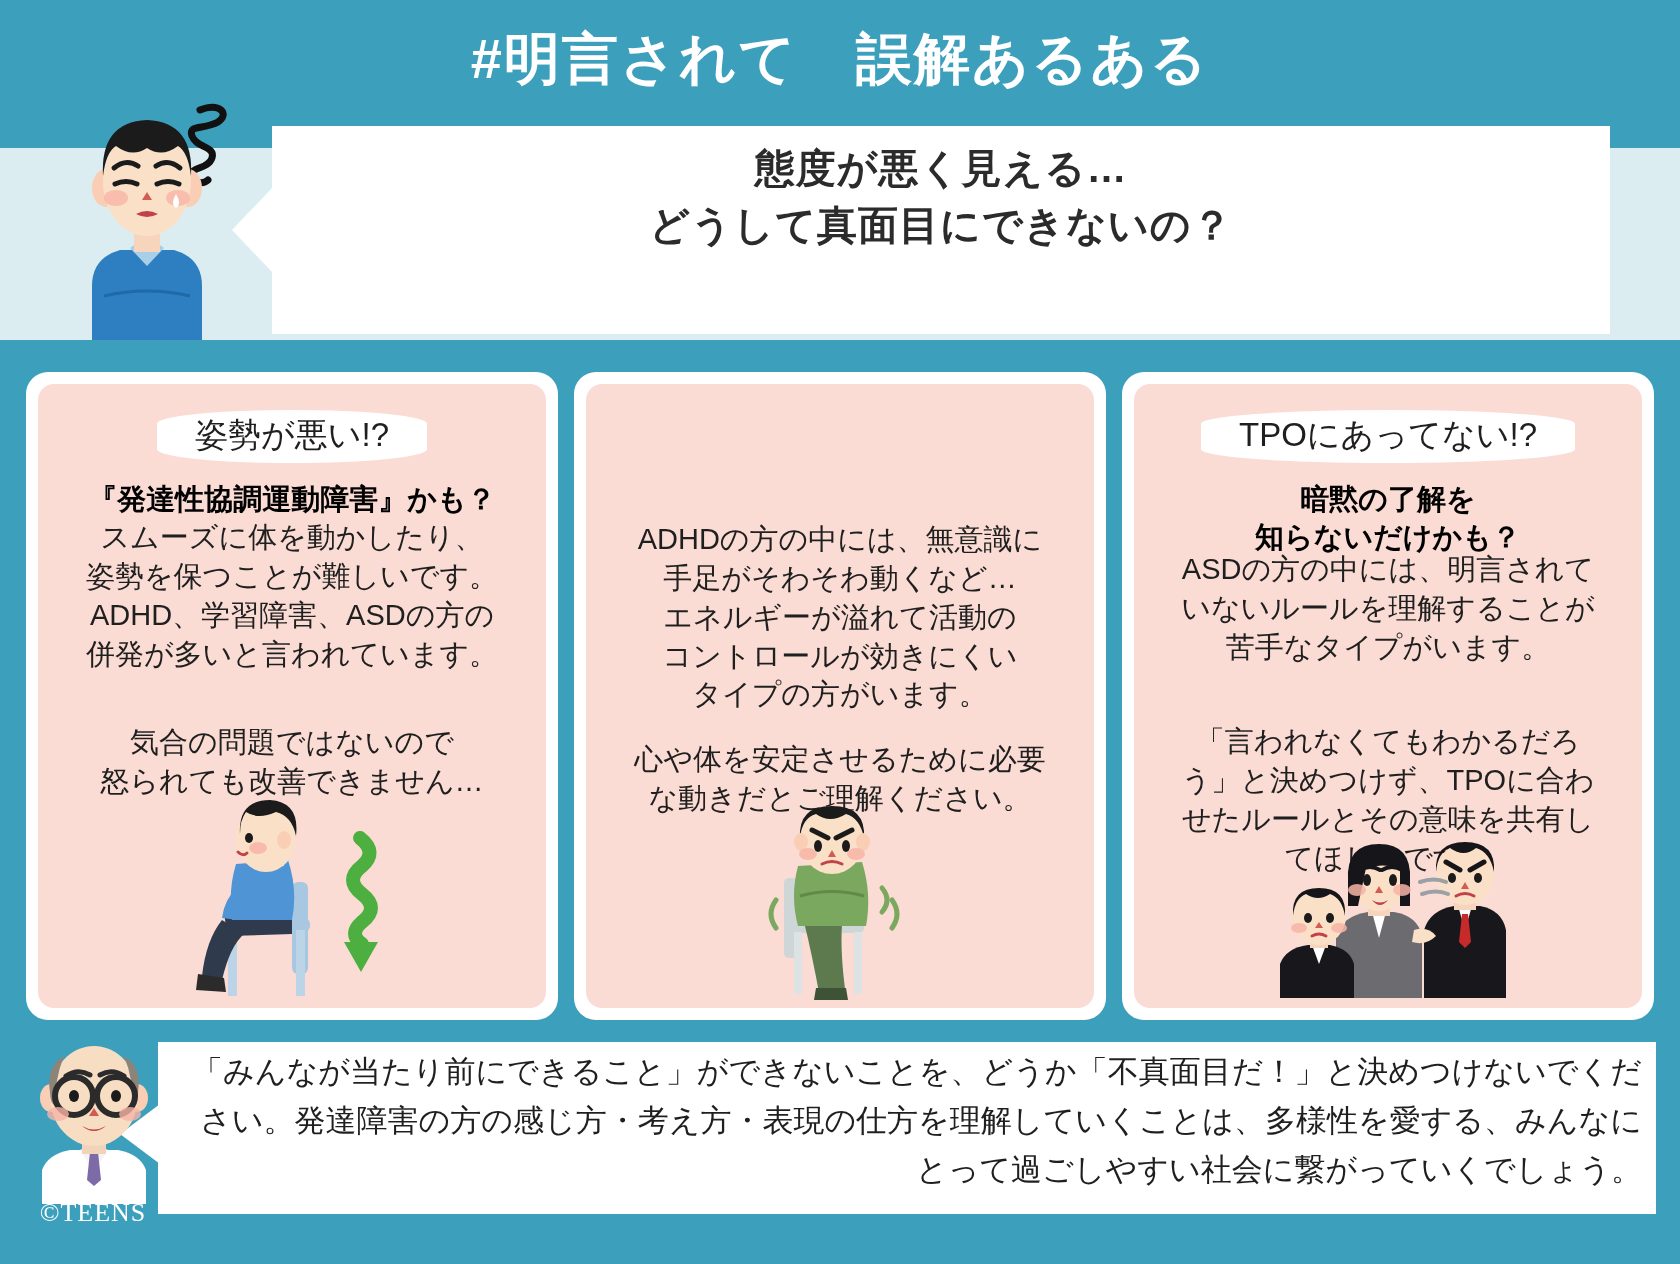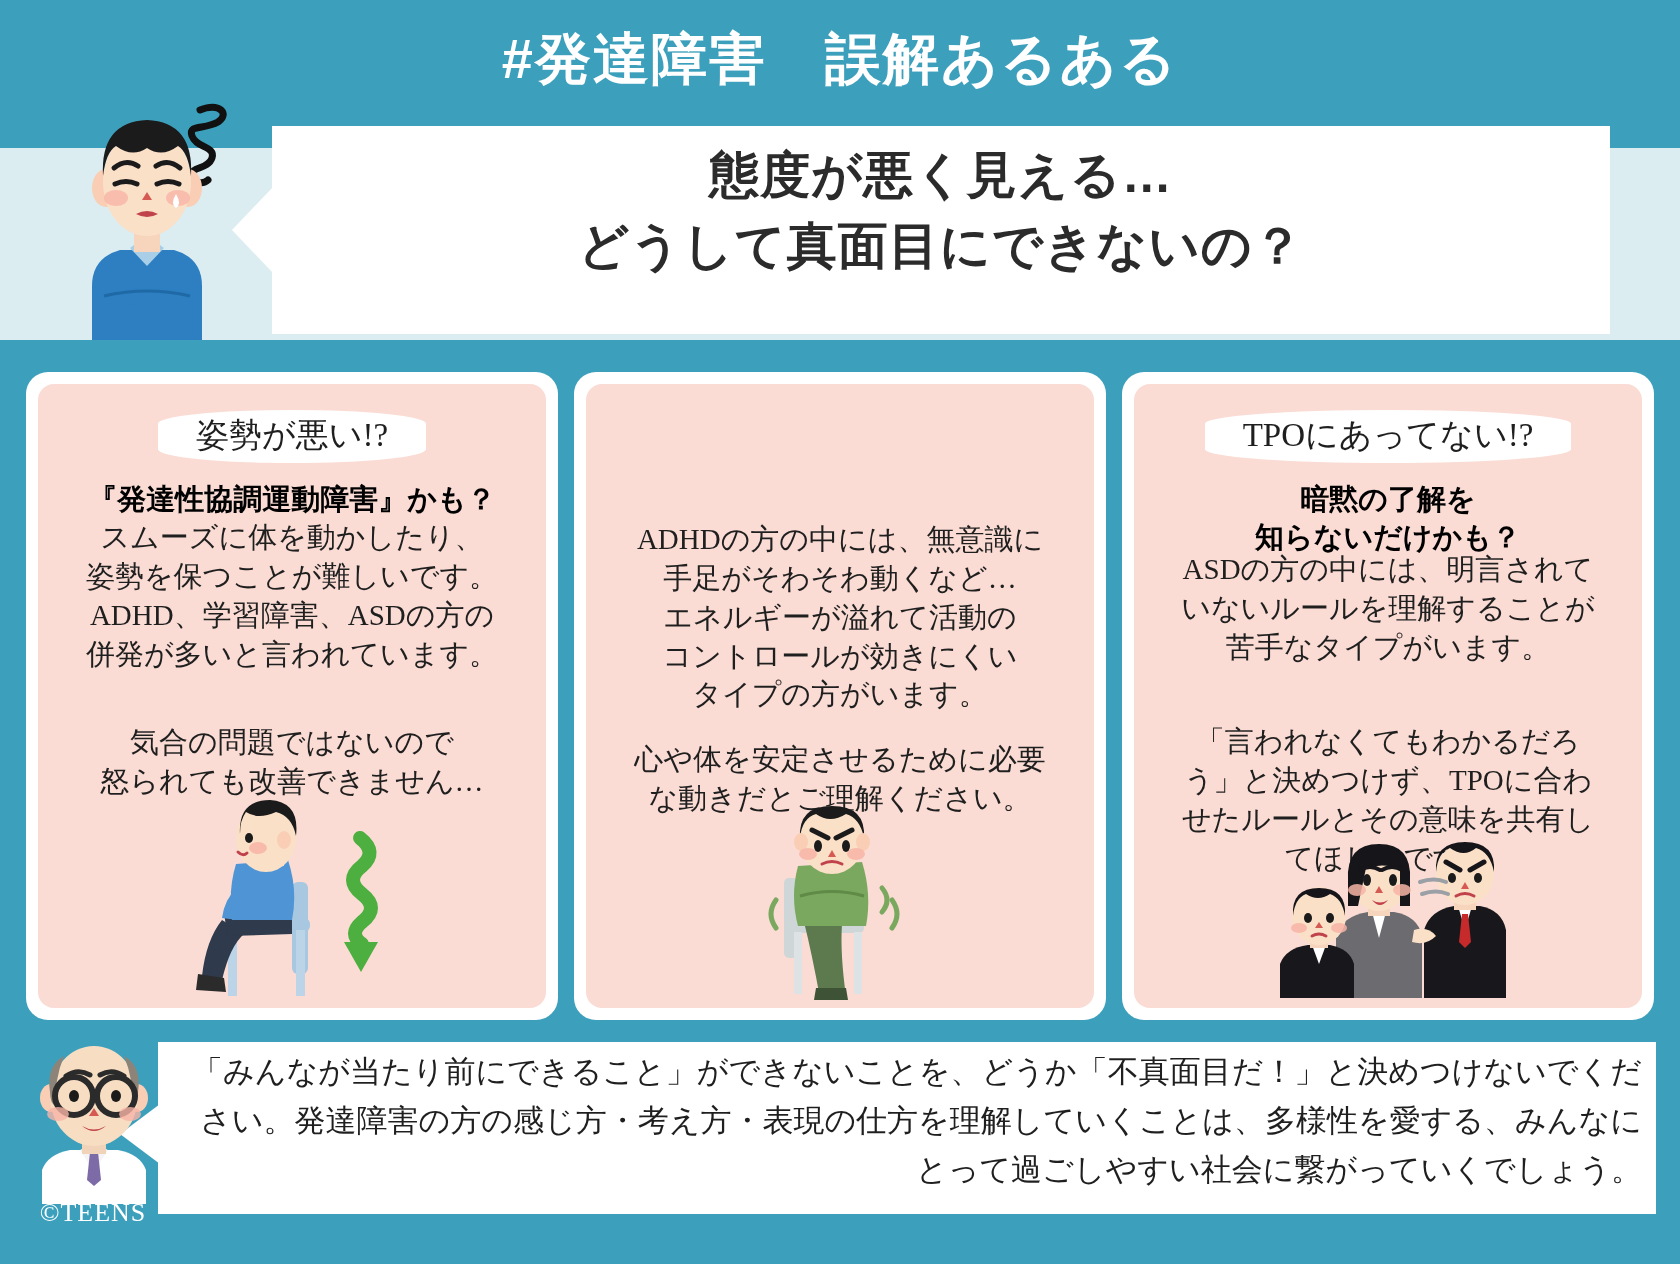--- a/index.html
+++ b/index.html
@@ -78,21 +78,21 @@
     border-right: 42px solid #ffffff;
     z-index: 5;
   }
   #header-callout-text {
     position: absolute;
     left: 272px;
     top: 140px;
     width: 1338px;
     text-align: center;
     color: #2b2b2b;
-    font-size: 50px;
+    font-size: 40px;
     font-weight: bold;
     line-height: 1.42;
     letter-spacing: 1px;
     z-index: 6;
     white-space: pre-line;
   }
 
   
   #cards {
     position: absolute;
@@ -110,21 +110,20 @@
     border-radius: 22px;
     padding: 12px;
   }
   .card-inner {
     width: 100%;
     height: 100%;
     background: #fadcd4;
     border-radius: 16px;
     position: relative;
     overflow: hidden;
-    font-family: Liberation Serif, serif;
   }
 
   
   .card-label-wrap {
     position: absolute;
     left: 0;
     top: 26px;
     width: 100%;
     display: flex;
     justify-content: center;
@@ -242,21 +241,21 @@
     z-index: 6;
     text-align: right;
   }
 </style>
 </head>
 <body>
 
 <div id="bg-teal"></div>
 <div id="bg-lightband"></div>
 
-<div id="header-title">#発達障害　誤解あるある</div>
+<div id="header-title">#明言されて　誤解あるある</div>
 
 <svg id="mascot-boy" viewBox="0 0 190 244">
 
   <path d="M148 14 C168 6 178 18 166 26 C152 34 136 28 140 40 C144 52 164 50 160 62 C156 74 138 70 140 80 C141 88 152 88 156 84" fill="none" stroke="#111" stroke-width="7" stroke-linecap="round"></path>
 
   <path d="M40 244 L40 190 Q40 162 68 154 L122 154 Q150 162 150 190 L150 244 Z" fill="#2d7fc1"></path>
 
   <path d="M78 152 L95 170 L112 152 L104 146 L86 146 Z" fill="#a9cfe8"></path>
 
   <path d="M52 198 Q95 186 138 198 L138 214 Q95 202 52 214 Z" fill="#2d7fc1"></path>

